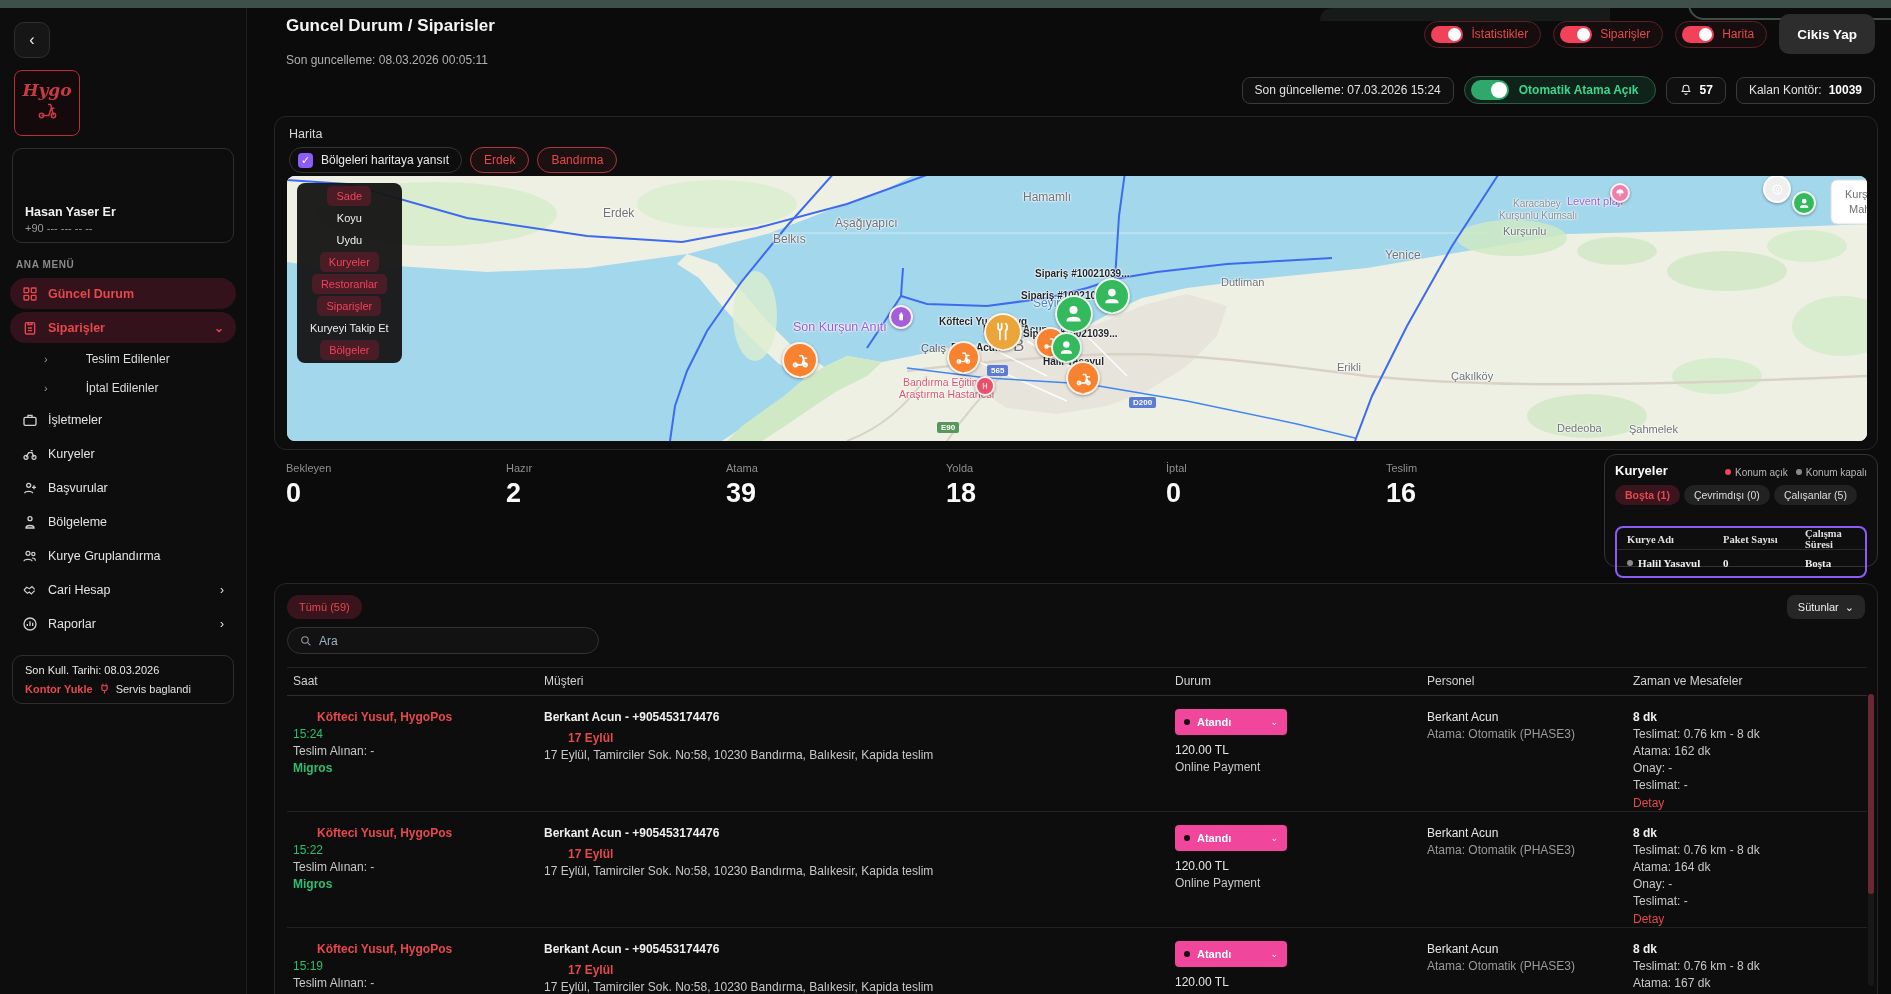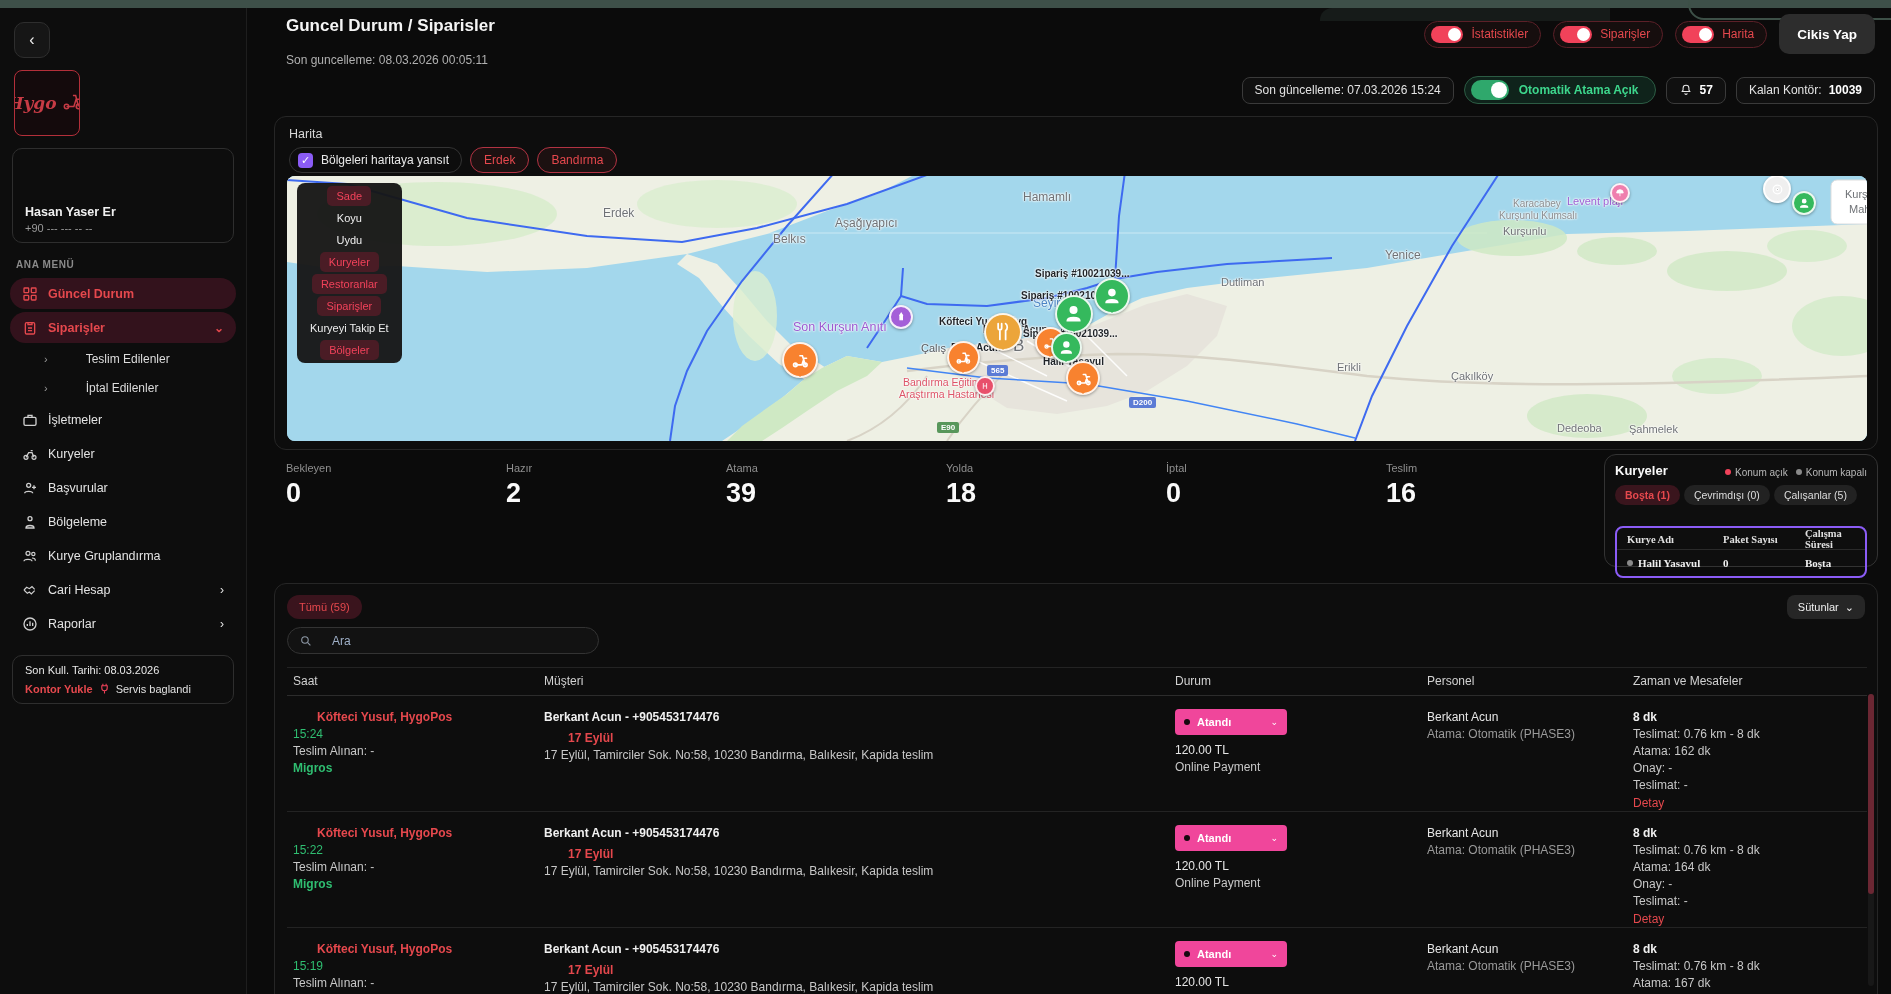--- a/index.html
+++ b/index.html
@@ -7,21 +7,21 @@
   .viewport { position:relative; width:1891px; height:994px; overflow:hidden; background:#0b0b0b; }
 
   
   .top-strip { position:absolute; left:0; top:0; width:1891px; height:8px; background:#3e5049; }
   .strip-tab { position:absolute; left:1320px; top:8px; width:290px; height:13px; background:#161b19; border-radius:12px 0 0 0; }
   .strip-outline { position:absolute; left:1688px; top:-30px; width:420px; height:50px; border:2px solid #3d5047; border-radius:16px; }
 
   
   .sidebar { position:absolute; left:0; top:8px; width:247px; height:986px; background:#0d0d0d; border-right:1px solid #1e1e1e; padding:12px 10px; }
   .back-btn { width:36px; height:36px; margin:2px 0 12px 4px; background:#161616; border:1px solid #2e2e2e; border-radius:10px; color:#eee; font-size:16px; display:flex; align-items:center; justify-content:center; cursor:pointer; }
-  .logo-box { width:66px; height:66px; margin:0 0 12px 4px; background:#140a0c; border:1.5px solid #b32f3a; border-radius:8px; display:flex; flex-direction:row; align-items:center; justify-content:center; color:#c73b45; overflow:hidden; }
+  .logo-box { width:66px; height:66px; margin:0 0 12px 4px; background:#140a0c; border:1.5px solid #b32f3a; border-radius:8px; display:flex; flex-direction:column; align-items:center; justify-content:center; color:#c73b45; overflow:hidden; }
   .logo-script { font-family:"DejaVu Serif", serif; font-style:italic; font-weight:bold; font-size:17px; line-height:17px; }
   .logo-box svg { width:30px; height:22px; }
   .user-card { border:1px solid #2e2e2e; border-radius:10px; padding:8px 12px; margin:0 2px 16px 2px; }
   .user-name { font-size:12.5px; font-weight:bold; color:#f0f0f0;margin-top:48px; }
   .user-phone { font-size:11px; color:#9a9a9a; margin-top:3px; }
   .section-label { font-size:10px; font-weight:bold; letter-spacing:.6px; color:#8a8a8a; margin:2px 0 8px 6px; }
   .menu-item { display:flex; align-items:center; gap:10px; height:31px; padding:0 12px; border-radius:16px; color:#e3e3e3; font-size:12.5px; margin-bottom:3px; cursor:pointer; }
   .menu-item .mi-icon { width:16px; height:16px; display:flex; color:#cfcfcf; flex:none; }
   .menu-item .mi-icon svg { width:16px; height:16px; }
   .menu-item.active { background:#33121c; color:#e5484d; font-weight:bold; }
@@ -96,21 +96,21 @@
   .c-tr { display:grid; grid-template-columns:96px 82px 1fr; padding:0 10px; align-items:center; }
   .c-tr.head { height:22px; border-bottom:1px solid #2a2a2a; font-size:10.5px; font-weight:bold; color:#e0e0e0; }
   .c-tr.row { height:26px; font-size:11px; color:#f0f0f0; font-weight:bold; }
   .c-name { display:flex; align-items:center; gap:5px; }
 
   
   .orders { position:absolute; left:274px; top:583px; width:1604px; height:500px; border:1px solid #262626; border-radius:12px; background:#0d0d0d; }
   .ord-top { position:absolute; left:12px; top:11px; right:12px; display:flex; align-items:center; }
   .filter-pill { height:24px; display:flex; align-items:center; padding:0 12px; background:#3a141d; border-radius:13px; color:#e5484d; font-size:11px; cursor:pointer; }
   .columns-btn { margin-left:auto; height:24px; display:flex; align-items:center; gap:6px; padding:0 11px; background:#262626; border-radius:8px; color:#eee; font-size:11px; cursor:pointer; }
-  .search-box { position:absolute; left:12px; top:43px; width:312px; height:27px; border:1px solid #333; border-radius:14px; background:#121212; display:flex; align-items:center; gap:20px; padding:0 11px; }
+  .search-box { position:absolute; left:12px; top:43px; width:312px; height:27px; border:1px solid #333; border-radius:14px; background:#121212; display:flex; align-items:center; gap:7px; padding:0 11px; }
   .search-box svg { width:13px; height:13px; stroke:#8f9aa8; flex:none; }
   .search-box input { background:transparent; border:none; outline:none; color:#c9d4e3; font-size:12px; width:100%; font-family:"Liberation Sans",sans-serif; }
   .search-box input::placeholder { color:#9fb0c8; }
   .ord-table { position:absolute; left:12px; top:83px; width:1580px; }
   .ogrid { display:grid; grid-template-columns:251px 631px 252px 206px 1fr; }
   .ohead { border-bottom:1px solid #2c2c2c; border-top:1px solid #232323; }
   .ohead .oth { font-size:12px; color:#d2d2d2; padding:6px 6px 7px 6px; }
   .orow { border-bottom:1px solid #232323; min-height:97px; }
   .ocell { padding:13px 8px 0 6px; font-size:12px; color:#c8c8c8; line-height:16px; }
   .l { display:block; margin-bottom:1px; }

